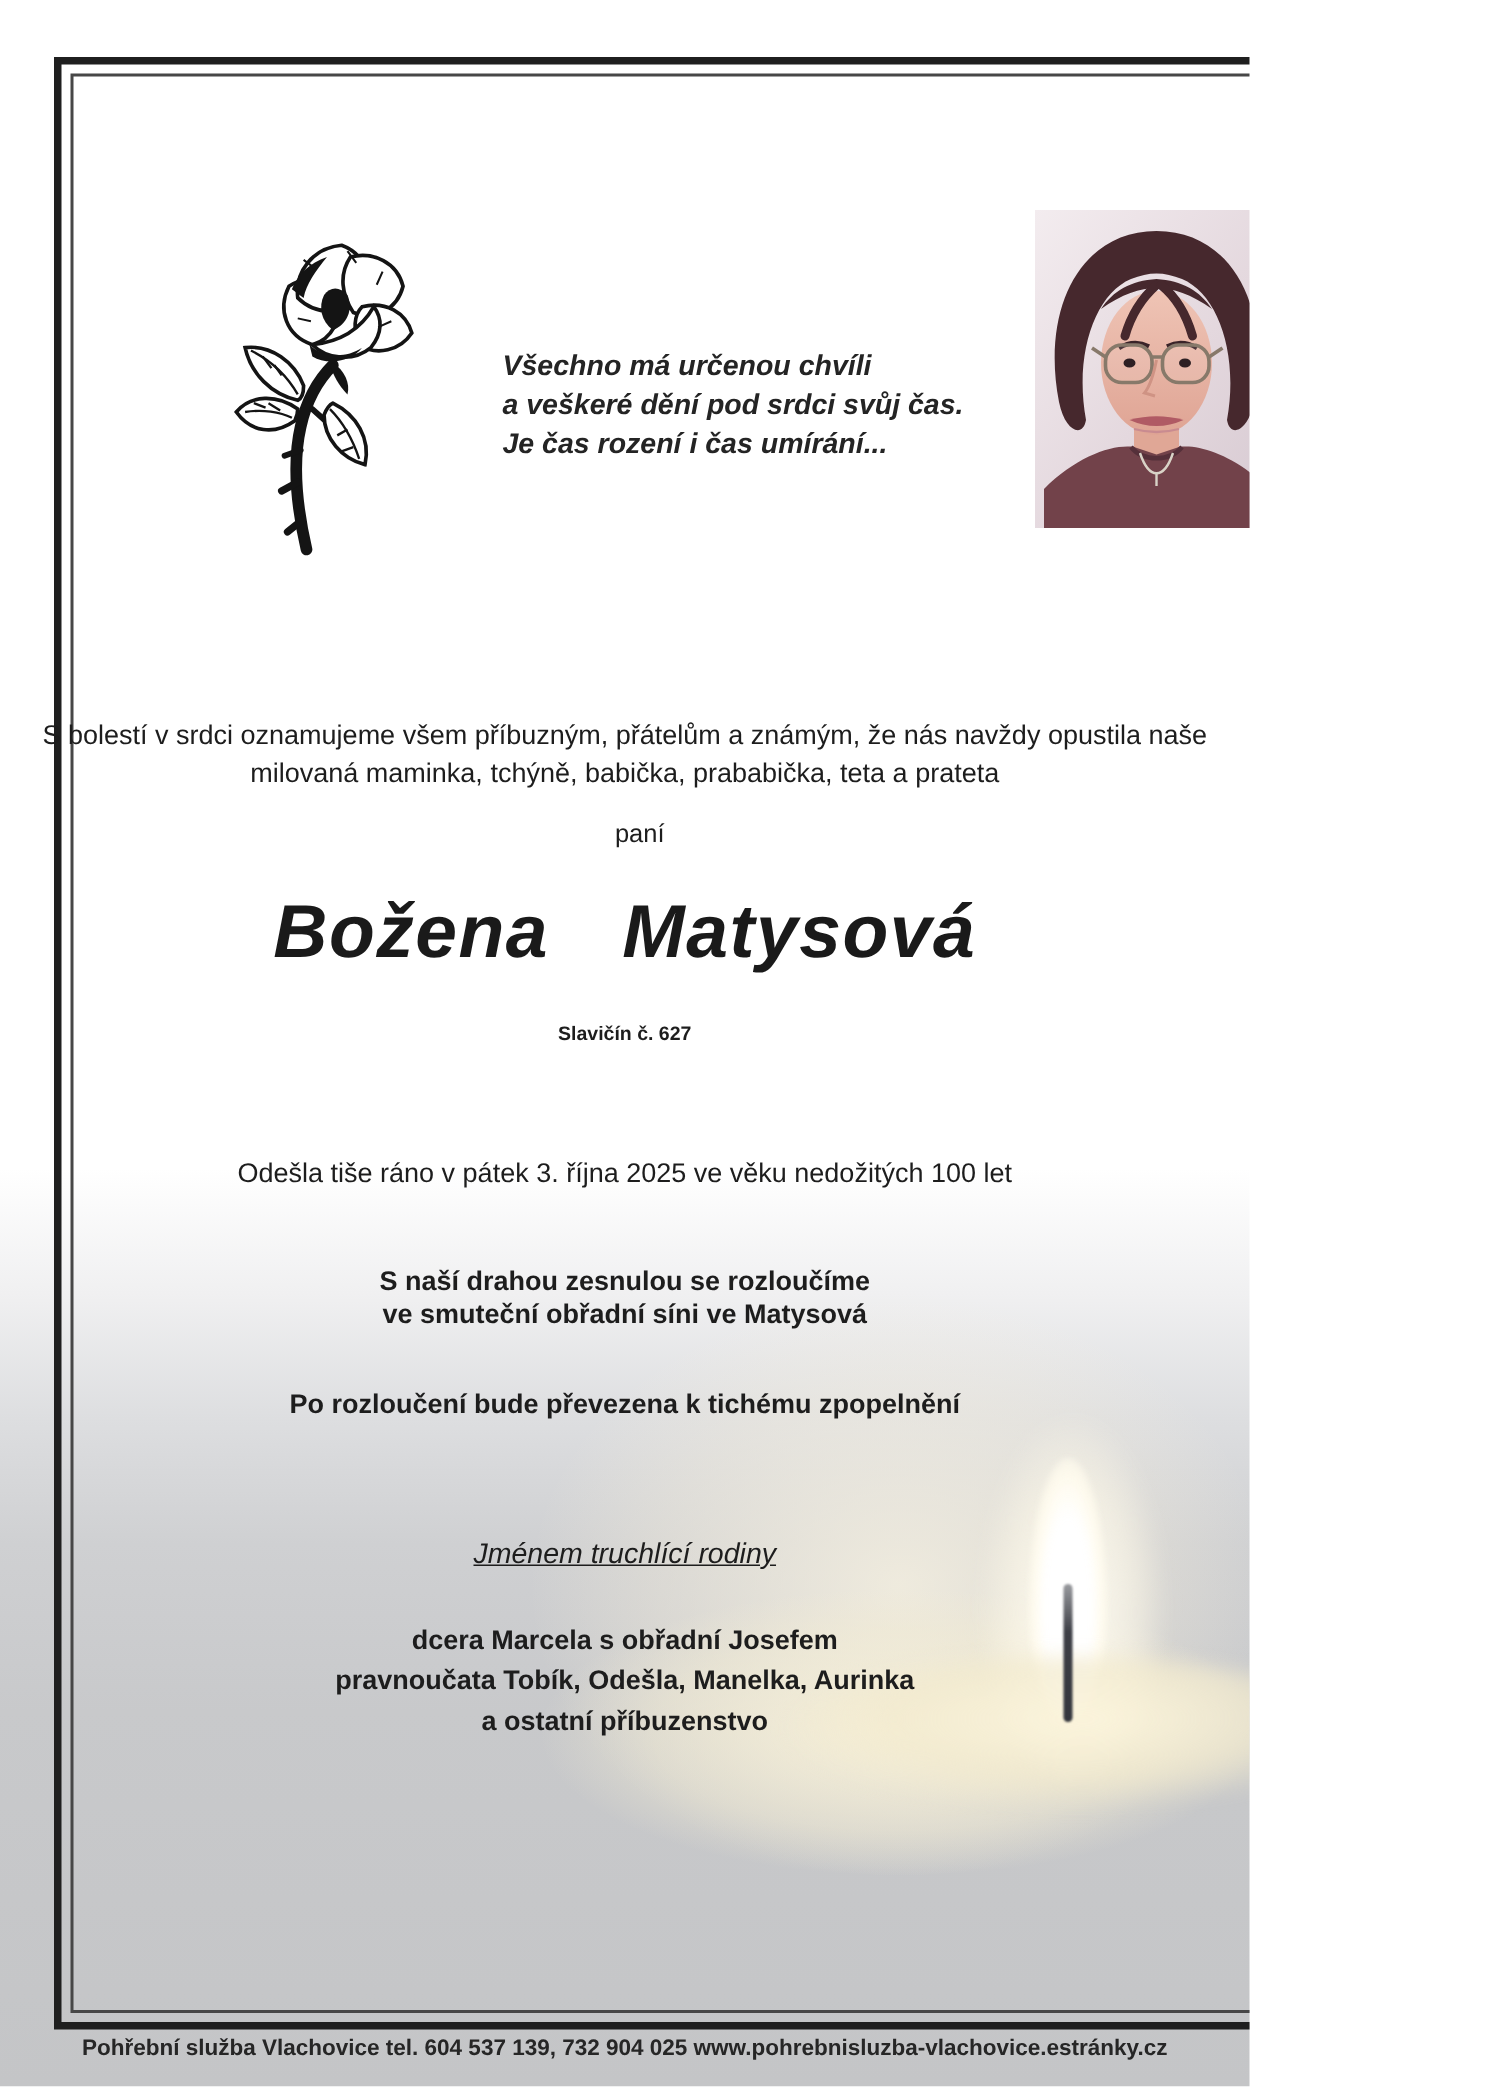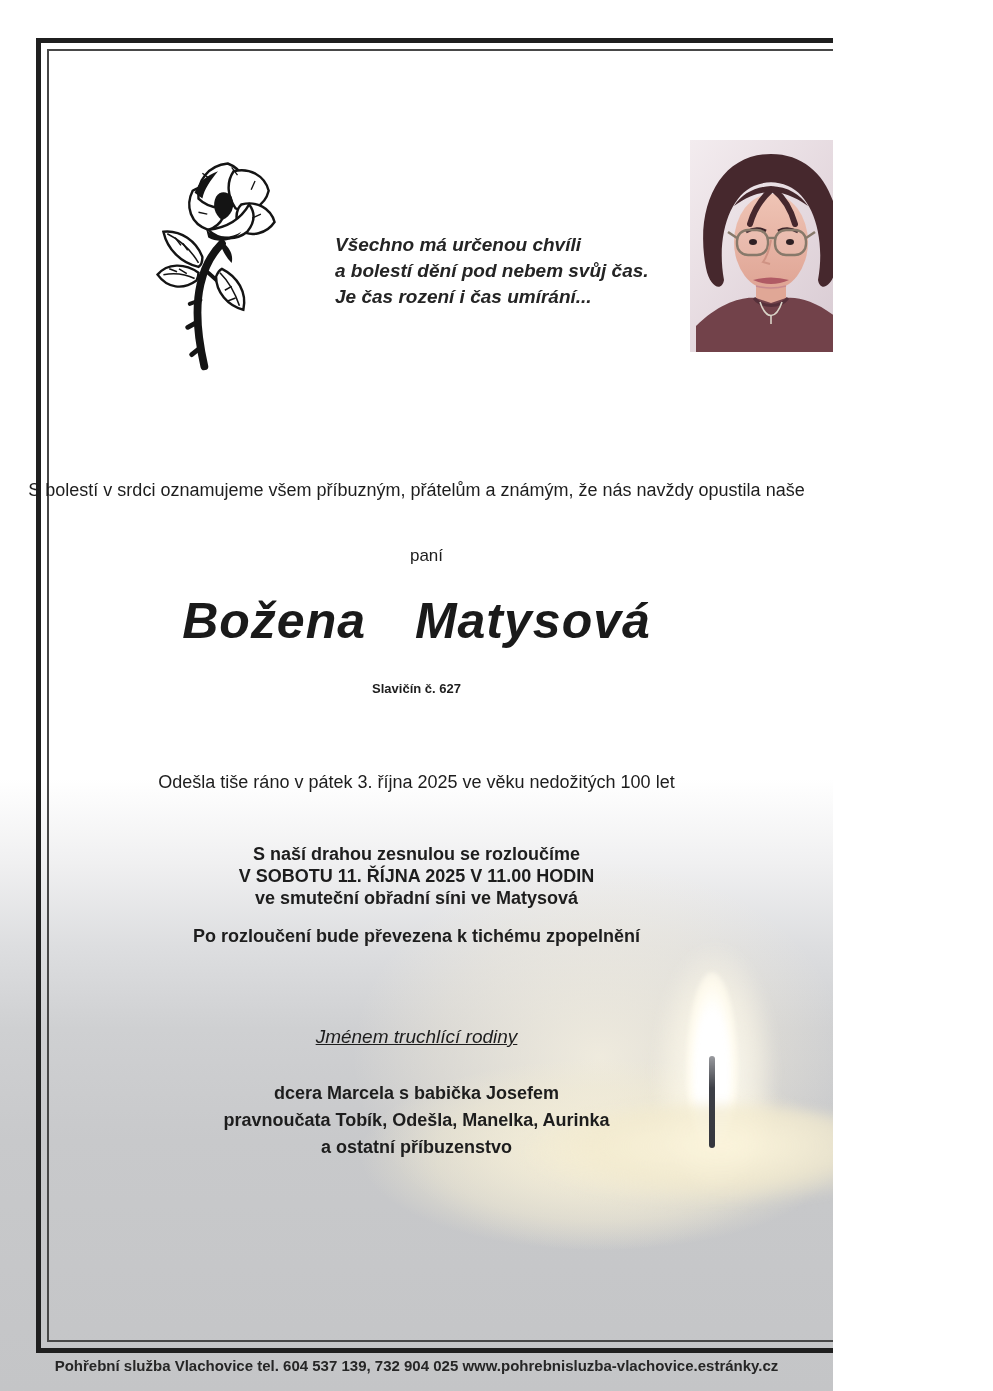--- a/index.html
+++ b/index.html
@@ -137,46 +137,46 @@
     <ellipse cx="100" cy="102" rx="4" ry="3" fill="#2e2024"></ellipse>
     <path d="M81 100 C79 110 77 117 73 122 L80 124" stroke="#cf9384" stroke-width="2" fill="none"></path>
     <path d="M63 140 Q81 148 99 140 Q81 135 63 140 Z" fill="#b05a64"></path>
     <path d="M66 146 Q81 150 96 146" stroke="#c98b90" stroke-width="1.5" fill="none"></path>
     <path d="M70 162 C76 180 86 180 92 162" stroke="#d9d3c7" stroke-width="1.6" fill="none"></path>
     <path d="M81 176 l0 8" stroke="#d9d3c7" stroke-width="1.6"></path>
   </svg>
 
   <div class="abs verse">
     <div>Všechno má určenou chvíli</div>
-    <div>a bolestí dění pod nebem svůj čas.</div>
+    <div>a veškeré dění pod srdci svůj čas.</div>
     <div>Je čas rození i čas umírání...</div>
   </div>
 
   <div class="abs txt announce">
     <div>S bolestí v srdci oznamujeme všem příbuzným, přátelům a známým, že nás navždy opustila naše</div>
+    <div>milovaná maminka, tchýně, babička, prababička, teta a prateta</div>
   </div>
 
   <div class="abs txt pani">paní</div>
 
   <div class="abs txt name">Božena Matysová</div>
 
   <div class="abs txt addr">Slavičín č. 627</div>
 
   <div class="abs txt death">Odešla tiše ráno v pátek 3. října 2025 ve věku nedožitých 100 let</div>
 
   <div class="abs txt farewell">
     <div>S naší drahou zesnulou se rozloučíme</div>
-    <div>V SOBOTU 11. ŘÍJNA 2025 V 11.00 HODIN</div>
     <div>ve smuteční obřadní síni ve Matysová</div>
   </div>
 
   <div class="abs txt cremation">Po rozloučení bude převezena k tichému zpopelnění</div>
 
   <div class="abs txt family-h">Jménem truchlící rodiny</div>
   <div class="abs txt family">
-    <div>dcera Marcela s babička Josefem</div>
+    <div>dcera Marcela s obřadní Josefem</div>
     <div>pravnoučata Tobík, Odešla, Manelka, Aurinka</div>
     <div>a ostatní příbuzenstvo</div>
   </div>
 
   <div class="abs txt footer">Pohřební služba Vlachovice tel. 604 537 139, 732 904 025 www.pohrebnisluzba-vlachovice.estránky.cz</div>
 
 </div>
 
 </body></html>

